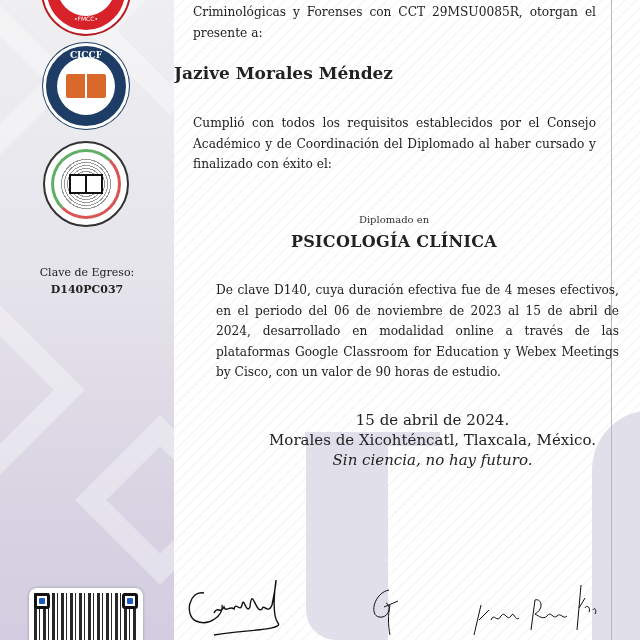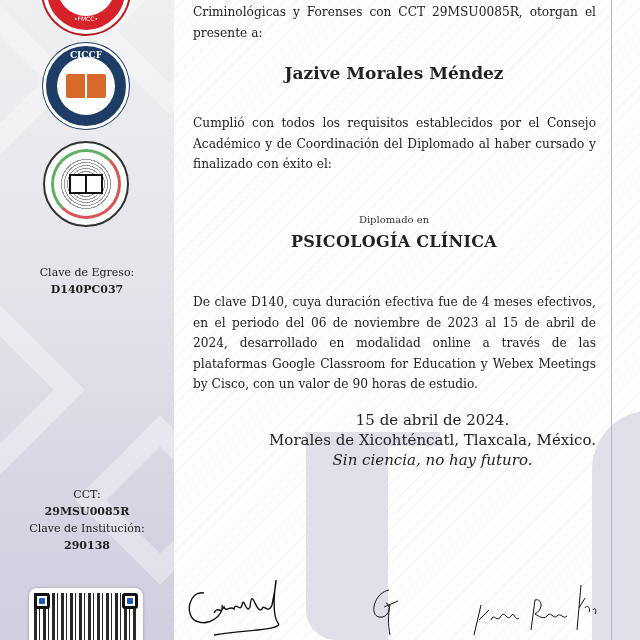--- a/index.html
+++ b/index.html
@@ -57,21 +57,21 @@
     .qr .pat { width: 100%; height: 100%; background:
       repeating-linear-gradient(90deg, #111 0 3px, #fff 3px 5px, #111 5px 6px, #fff 6px 9px),
       #fff; opacity: 0.9; }
     .qr .finder { position: absolute; top: 5px; width: 16px; height: 16px; border: 3px solid #111; background: #fff; border-radius: 3px; }
     .qr .finder::after { content: ""; position: absolute; left: 2px; top: 2px; width: 6px; height: 6px; background: #1e5bbf; border-radius: 1px; }
 
     .para {
       position: absolute; left: 19px; width: 403px; font-size: 12.2px; line-height: 20.5px;
       text-align: justify; color: #222; font-family: "DejaVu Serif", serif;
     }
-    .name { position: absolute; left: 0; top: 63px; width: 440px; text-align: center; font-size: 17px; font-weight: bold; }
+    .name { position: absolute; left: 0; top: 63px; width: 440px; text-align: left; font-size: 17px; font-weight: bold; }
     .dip-pre { position: absolute; left: 0; top: 214px; width: 440px; text-align: center; font-size: 10px; color: #333; }
     .dip-title { position: absolute; left: 0; top: 232px; width: 440px; text-align: center; font-size: 16px; font-weight: bold; letter-spacing: 0.3px; }
     .right-block { position: absolute; right: 44px; top: 410px; text-align: center; font-size: 15px; line-height: 20px; }
     .right-block .motto { font-style: italic; }
     .sig { position: absolute; font-family: "DejaVu Sans", sans-serif; font-style: italic; color: #111; }
   </style>
 </head>
 <body>
 
 <div class="sidebar">
@@ -97,46 +97,40 @@
     <div class="print">
       <div class="book"></div>
     </div>
   </div>
 
   <div class="side-text" style="top:264px;">
     <div>Clave de Egreso:</div>
     <div style="font-weight:bold;">D140PC037</div>
   </div>
 
-  <div class="side-text" style="top:486px;">
-    <div>CCT:</div>
-    <div style="font-weight:bold;">29MSU0085R</div>
-    <div>Clave de Institución:</div>
-    <div style="font-weight:bold;">290138</div>
-  </div>
 
   <div class="qr">
     <div class="pat"></div>
     <div class="finder" style="left:5px;"></div>
     <div class="finder" style="right:5px;"></div>
   </div>
 </div>
 
 <div class="main">
   <div class="wm wm-left-serif"></div>
   <div class="wm wm-left-arm"></div>
   <div class="wm wm-right-arm"></div>
   <div class="vline"></div>
 
   <div class="para" style="top:2px;">Criminológicas y Forenses con CCT 29MSU0085R, otorgan el presente a:</div>
   <div class="name">Jazive Morales Méndez</div>
   <div class="para" style="top:113px;">Cumplió con todos los requisitos establecidos por el Consejo Académico y de Coordinación del Diplomado al haber cursado y finalizado con éxito el:</div>
   <div class="dip-pre">Diplomado en</div>
   <div class="dip-title">PSICOLOGÍA CLÍNICA</div>
-  <div class="para" style="top:292px;">De clave D140, cuya duración efectiva fue de 4 meses efectivos, en el periodo del 06 de noviembre de 2023 al 15 de abril de 2024, desarrollado en modalidad online a través de las plataformas Google Classroom for Education y Webex Meetings by Cisco, con un valor de 90 horas de estudio.</div>
+  <div class="para" style="top:280px;margin-left:23px;">De clave D140, cuya duración efectiva fue de 4 meses efectivos, en el periodo del 06 de noviembre de 2023 al 15 de abril de 2024, desarrollado en modalidad online a través de las plataformas Google Classroom for Education y Webex Meetings by Cisco, con un valor de 90 horas de estudio.</div>
 
   <div class="right-block">
     <div>15 de abril de 2024.</div>
     <div>Morales de Xicohténcatl, Tlaxcala, México.</div>
     <div class="motto">Sin ciencia, no hay futuro.</div>
   </div>
 
   <svg class="sig" style="left:10px; top:575px;" width="110" height="65" viewBox="0 0 110 65">
     <path d="M20 18 C5 15 0 40 12 46 C25 52 40 40 38 30 M30 38 C34 30 36 40 40 32 C42 38 46 30 50 34 C52 26 56 38 58 30 C60 20 62 40 66 32 C68 10 72 40 78 34 C80 28 84 40 88 30 C90 20 92 10 92 5 C90 20 88 40 94 48 C100 55 60 55 30 60" fill="none" stroke="#111" stroke-width="1.4"></path>
   </svg>

